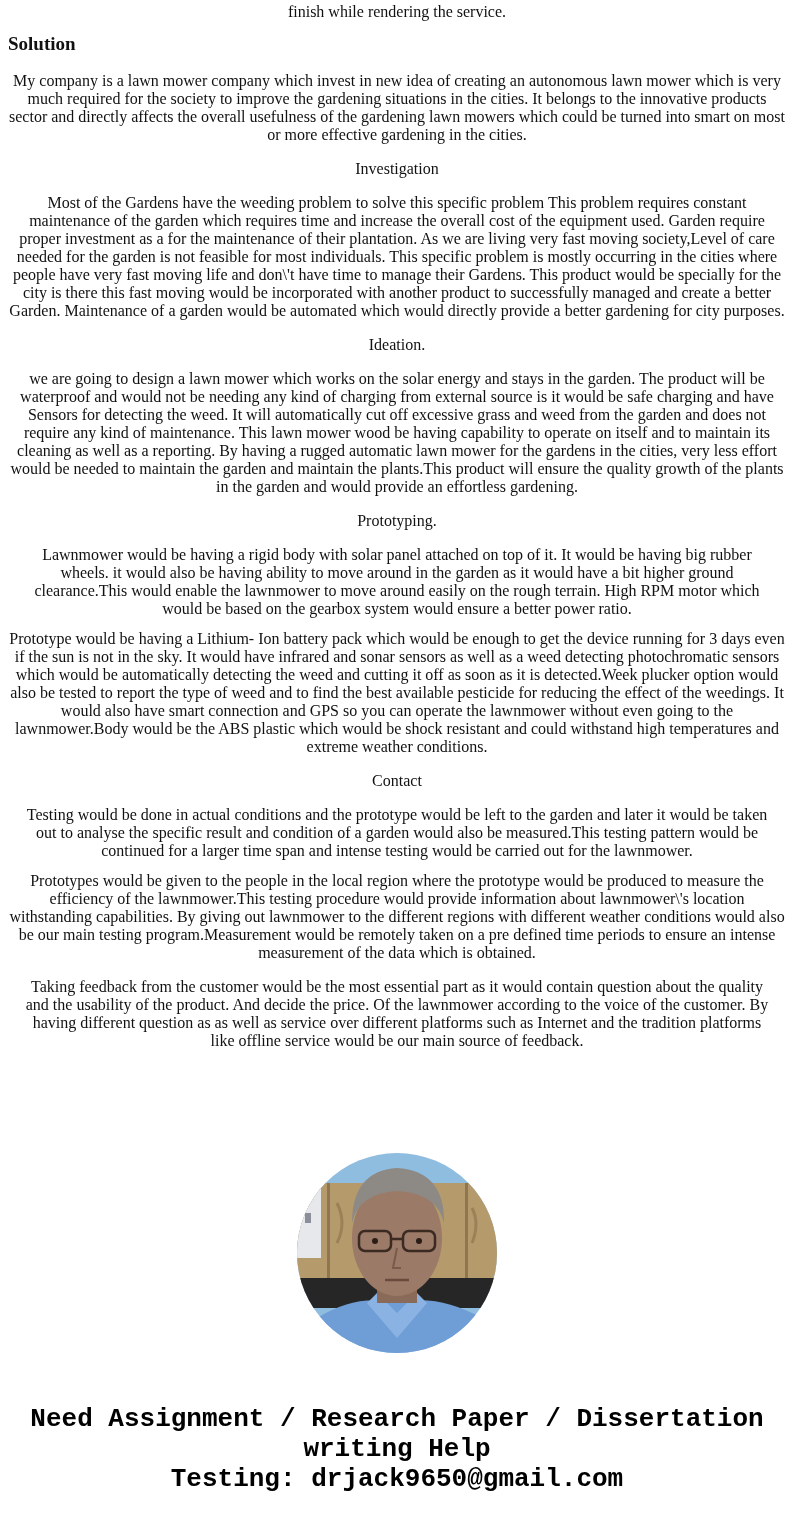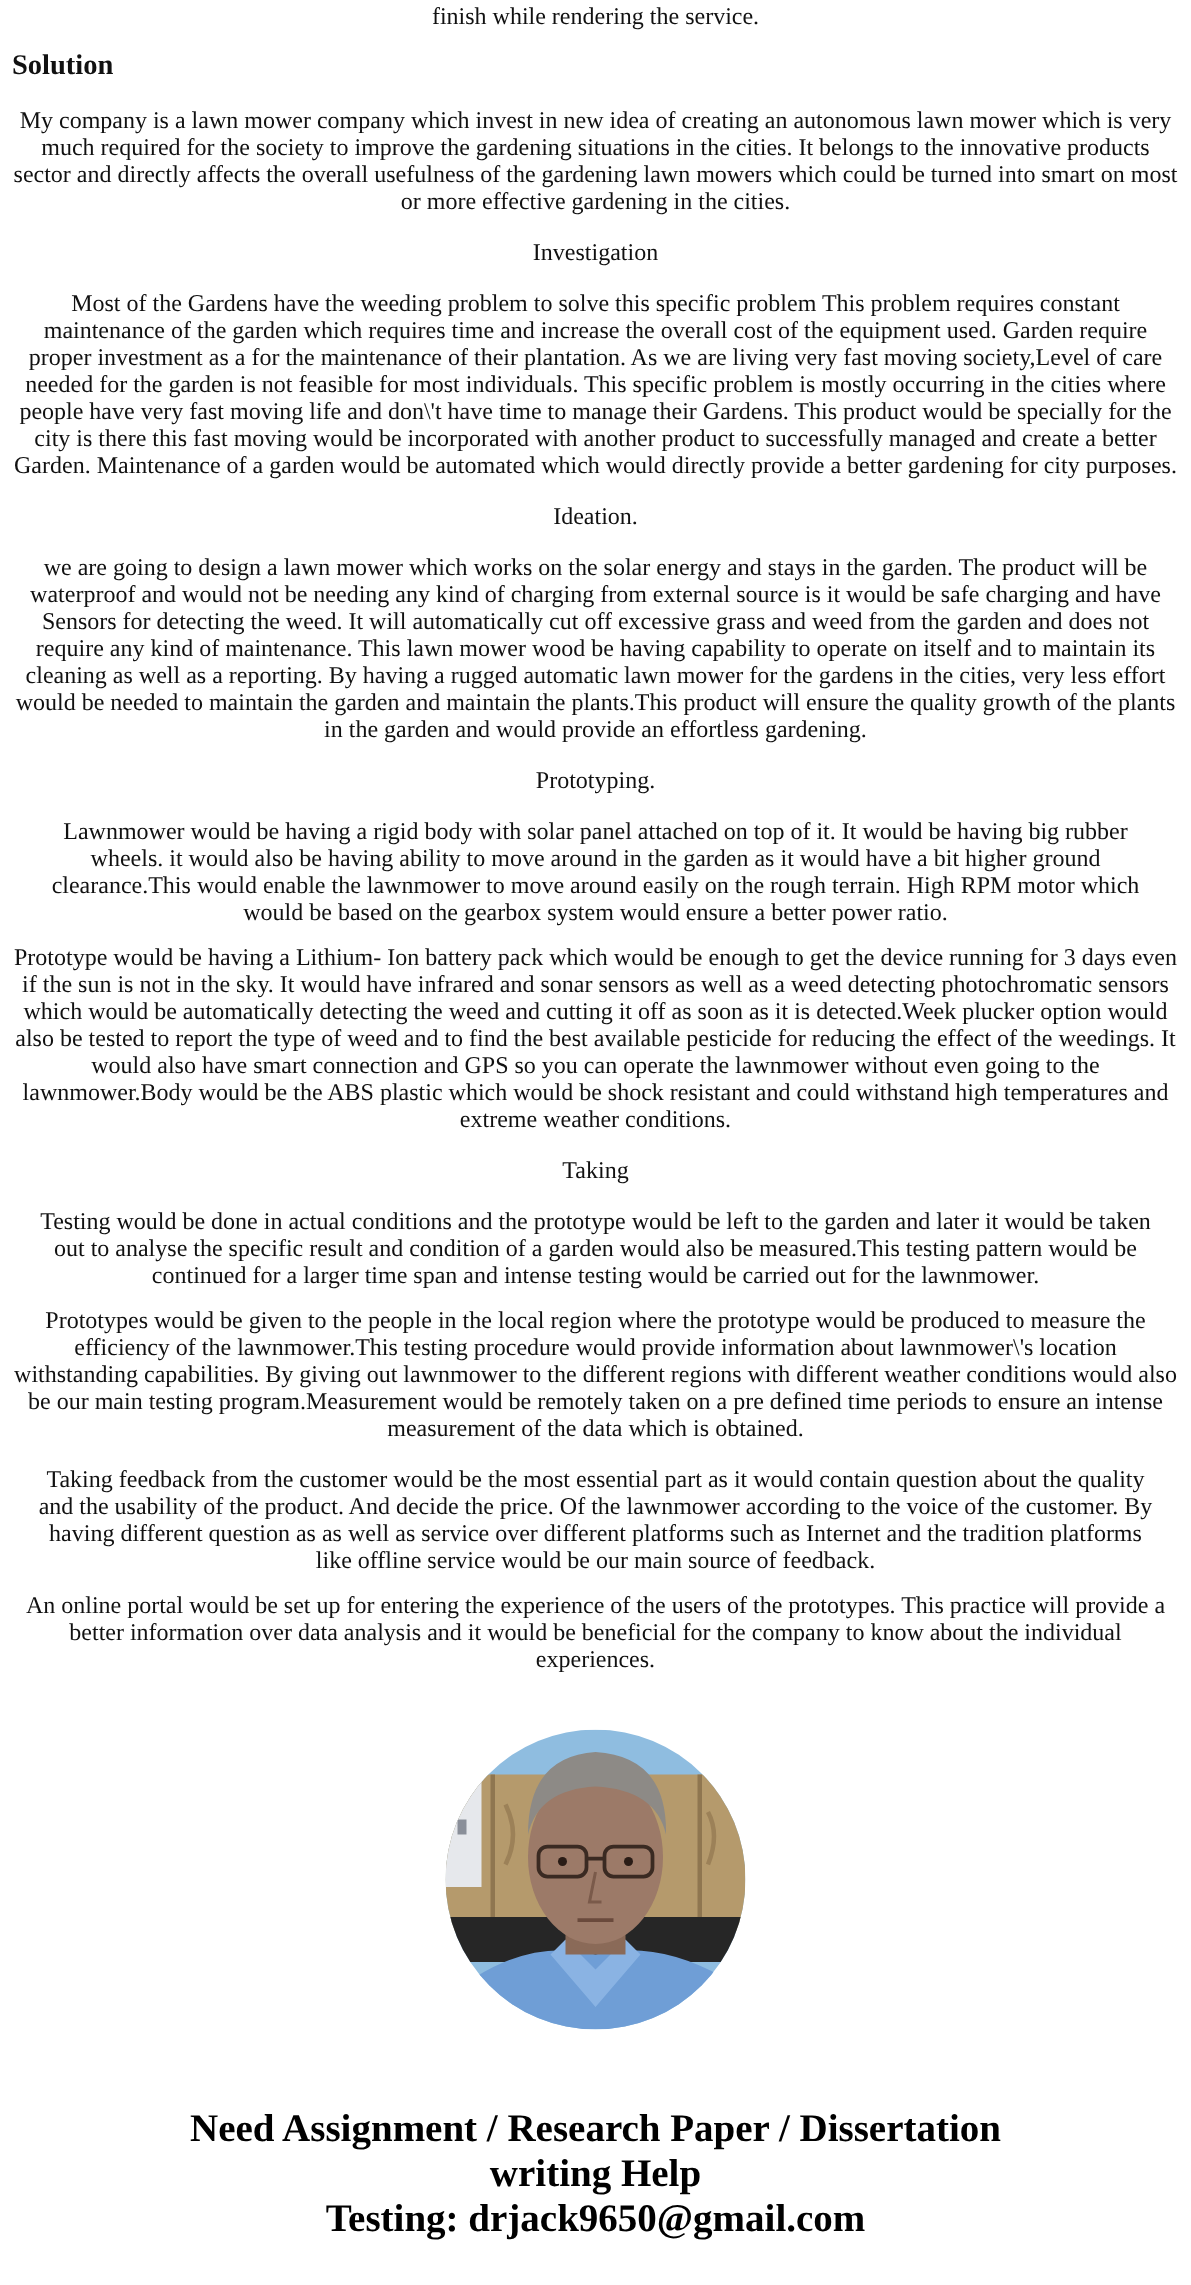--- a/index.html
+++ b/index.html
@@ -37,21 +37,21 @@
       height: 200px;
       border-radius: 50%;
       overflow: hidden;
     }
     .footer-cta {
       position: absolute;
       left: 0;
       right: 0;
       top: 1404px;
       text-align: center;
-      font-family: Liberation Serif, serif;
+      font-family: Liberation Mono, monospace;
       font-weight: bold;
       font-size: 26px;
       line-height: 30px;
       color: #000000;
     }
     .footer-cta div { margin: 0; }
   </style>
 </head>
 <body>
 
@@ -63,26 +63,25 @@
   <p>Investigation</p>
   <p>Most of the Gardens have the weeding problem to solve this specific problem This problem requires constant maintenance of the garden which requires time and increase the overall cost of the equipment used. Garden require proper investment as a for the maintenance of their plantation. As we are living very fast moving society,Level of care needed for the garden is not feasible for most individuals. This specific problem is mostly occurring in the cities where people have very fast moving life and don\'t have time to manage their Gardens. This product would be specially for the city is there this fast moving would be incorporated with another product to successfully managed and create a better Garden. Maintenance of a garden would be automated which would directly provide a better gardening for city purposes.</p>
 
   <p>Ideation.</p>
   <p>we are going to design a lawn mower which works on the solar energy and stays in the garden. The product will be waterproof and would not be needing any kind of charging from external source is it would be safe charging and have Sensors for detecting the weed. It will automatically cut off excessive grass and weed from the garden and does not require any kind of maintenance. This lawn mower wood be having capability to operate on itself and to maintain its cleaning as well as a reporting. By having a rugged automatic lawn mower for the gardens in the cities, very less effort would be needed to maintain the garden and maintain the plants.This product will ensure the quality growth of the plants in the garden and would provide an effortless gardening.</p>
 
   <p>Prototyping.</p>
   <p class="tight">Lawnmower would be having a rigid body with solar panel attached on top of it. It would be having big rubber wheels. it would also be having ability to move around in the garden as it would have a bit higher ground clearance.This would enable the lawnmower to move around easily on the rough terrain. High RPM motor which would be based on the gearbox system would ensure a better power ratio.</p>
   <p>Prototype would be having a Lithium- Ion battery pack which would be enough to get the device running for 3 days even if the sun is not in the sky. It would have infrared and sonar sensors as well as a weed detecting photochromatic sensors which would be automatically detecting the weed and cutting it off as soon as it is detected.Week plucker option would also be tested to report the type of weed and to find the best available pesticide for reducing the effect of the weedings. It would also have smart connection and GPS so you can operate the lawnmower without even going to the lawnmower.Body would be the ABS plastic which would be shock resistant and could withstand high temperatures and extreme weather conditions.</p>
 
-  <p>Taking</p>
+  <p>Contact</p>
   <p class="tight">Testing would be done in actual conditions and the prototype would be left to the garden and later it would be taken out to analyse the specific result and condition of a garden would also be measured.This testing pattern would be continued for a larger time span and intense testing would be carried out for the lawnmower.</p>
   <p>Prototypes would be given to the people in the local region where the prototype would be produced to measure the efficiency of the lawnmower.This testing procedure would provide information about lawnmower\'s location withstanding capabilities. By giving out lawnmower to the different regions with different weather conditions would also be our main testing program.Measurement would be remotely taken on a pre defined time periods to ensure an intense measurement of the data which is obtained.</p>
 
   <p class="tight">Taking feedback from the customer would be the most essential part as it would contain question about the quality and the usability of the product. And decide the price. Of the lawnmower according to the voice of the customer. By having different question as as well as service over different platforms such as Internet and the tradition platforms like offline service would be our main source of feedback.</p>
-  <p>An online portal would be set up for entering the experience of the users of the prototypes. This practice will provide a better information over data analysis and it would be beneficial for the company to know about the individual experiences.</p>
 </div>
 
 <div class="avatar-wrap">
   <svg width="200" height="200" viewBox="0 0 200 200" xmlns="http://www.w3.org/2000/svg">
 
     <rect x="0" y="0" width="200" height="200" fill="#8fbde0"></rect>
 
     <rect x="0" y="30" width="200" height="105" fill="#b59a6c"></rect>
     <rect x="0" y="30" width="24" height="75" fill="#e6e8ec"></rect>
     <rect x="8" y="60" width="6" height="10" fill="#8a8f99"></rect>

